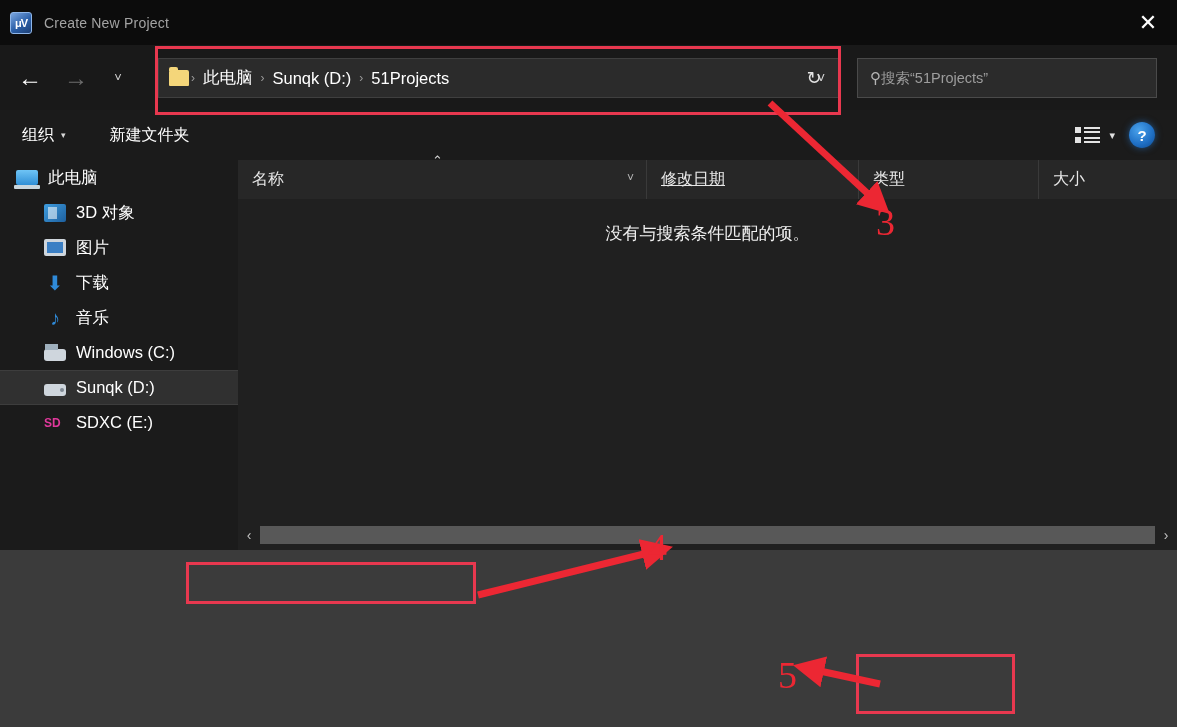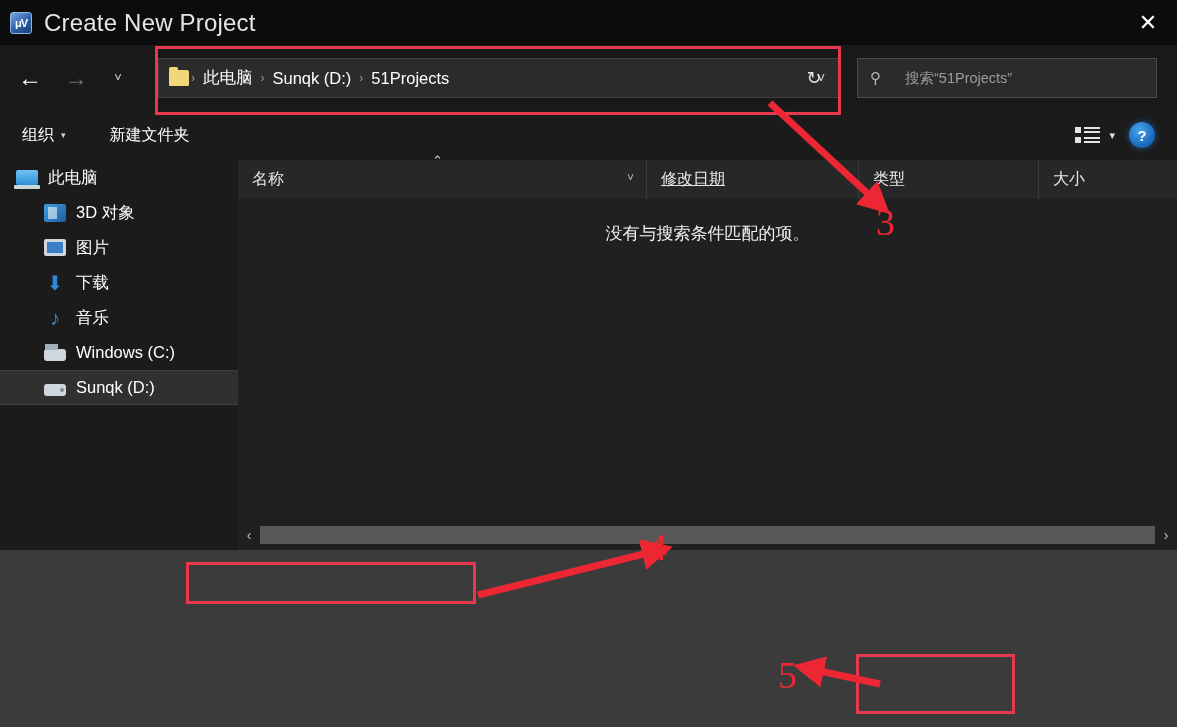--- a/index.html
+++ b/index.html
@@ -20,21 +20,21 @@
     width: 22px; height: 22px; margin-left: 10px; border-radius: 3px;
     background: linear-gradient(145deg, #7aa6e0 0%, #2b5fa8 55%, #1d3f74 100%);
     border: 1px solid #8fb6e8; position: relative; flex: 0 0 auto;
   }
   .app-icon::after {
     content: "\03BCV"; position: absolute; inset: 0; color: #ffffff;
     font-size: 11px; font-weight: bold; display: flex; align-items: center;
     justify-content: center; letter-spacing: -1px;
   }
   .title-text {
-    margin-left: 12px; color: #e5e5e5; font-size: 24px; letter-spacing: .2px;
+    margin-left: 12px; color: #a3a3a3; font-size: 14px; letter-spacing: .2px;
   }
   .close-btn {
     position: absolute; right: 0; top: 0; width: 58px; height: 45px;
     display: flex; align-items: center; justify-content: center;
     color: #ffffff; font-size: 22px; font-weight: 300; cursor: pointer;
   }
 
   
   .navrow {
     position: absolute; left: 0; top: 45px; width: 1177px; height: 65px;
@@ -70,21 +70,21 @@
   .addr-chev {
     margin-left: auto; color: #d6d6d6; font-size: 14px; width: 34px;
     text-align: center; cursor: pointer;
   }
 
   .searchbox {
     position: absolute; left: 857px; top: 58px; width: 300px; height: 40px;
     background: #2b2b2b; border: 1px solid #4a4a4a; display: flex; align-items: center;
   }
   .search-ico { margin-left: 12px; color: #b4b4b4; font-size: 15px; }
-  .search-ph { margin-left: 24px; color: #9d9d9d; font-size: 14.5px; }
+  .search-ph { margin-left: 0; color: #9d9d9d; font-size: 14.5px; }
 
   
   .toolbar {
     position: absolute; left: 0; top: 110px; width: 1177px; height: 50px;
     background: #1b1b1b; display: flex; align-items: center;
   }
   .tb-item {
     color: #ffffff; font-size: 16px; cursor: pointer; display: flex;
     align-items: center; gap: 7px;
   }
@@ -289,20 +289,24 @@
       <span class="lbl">音乐</span>
     </div>
     <div class="side-item">
       <span class="sico drivewin"></span>
       <span class="lbl">Windows (C:)</span>
     </div>
     <div class="side-item sel">
       <span class="sico drive"></span>
       <span class="lbl">Sunqk (D:)</span>
     </div>
+    <div class="side-item">
+      <span class="sico sd">SD</span>
+      <span class="lbl">SDXC (E:)</span>
+    </div>
   </div>
 
   <div class="side-scroll">
     <div class="sb-arrow">∧</div>
     <div class="sb-thumb"></div>
     <div class="sb-arrow" style="position:absolute;bottom:0;left:0;">∨</div>
   </div>
 
   <div class="filepane">
     <div class="colhdr">

